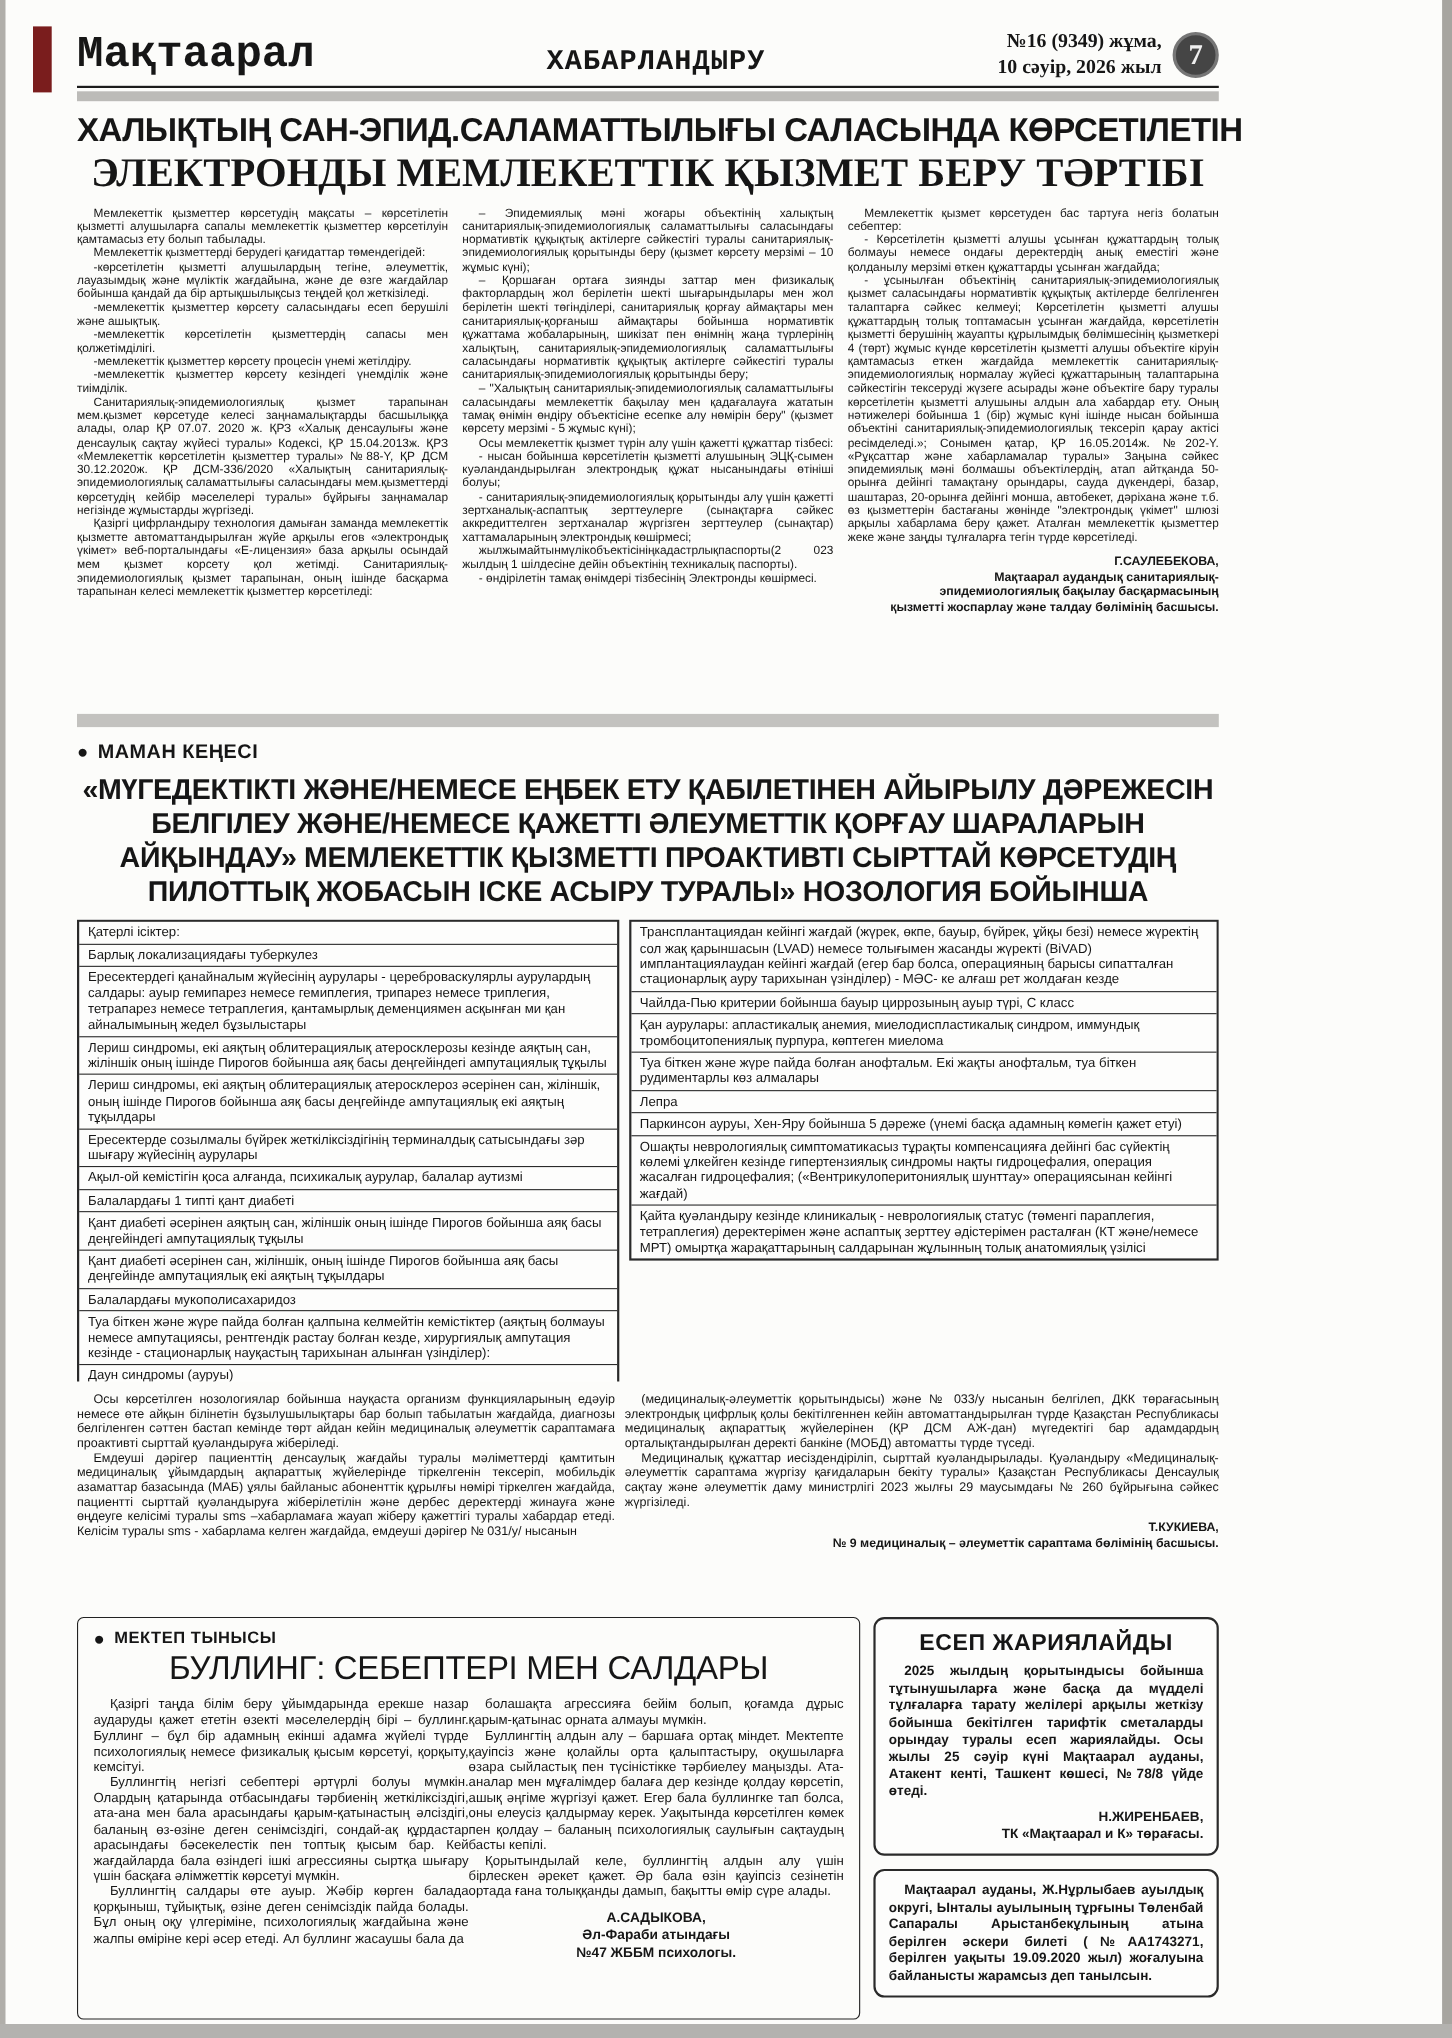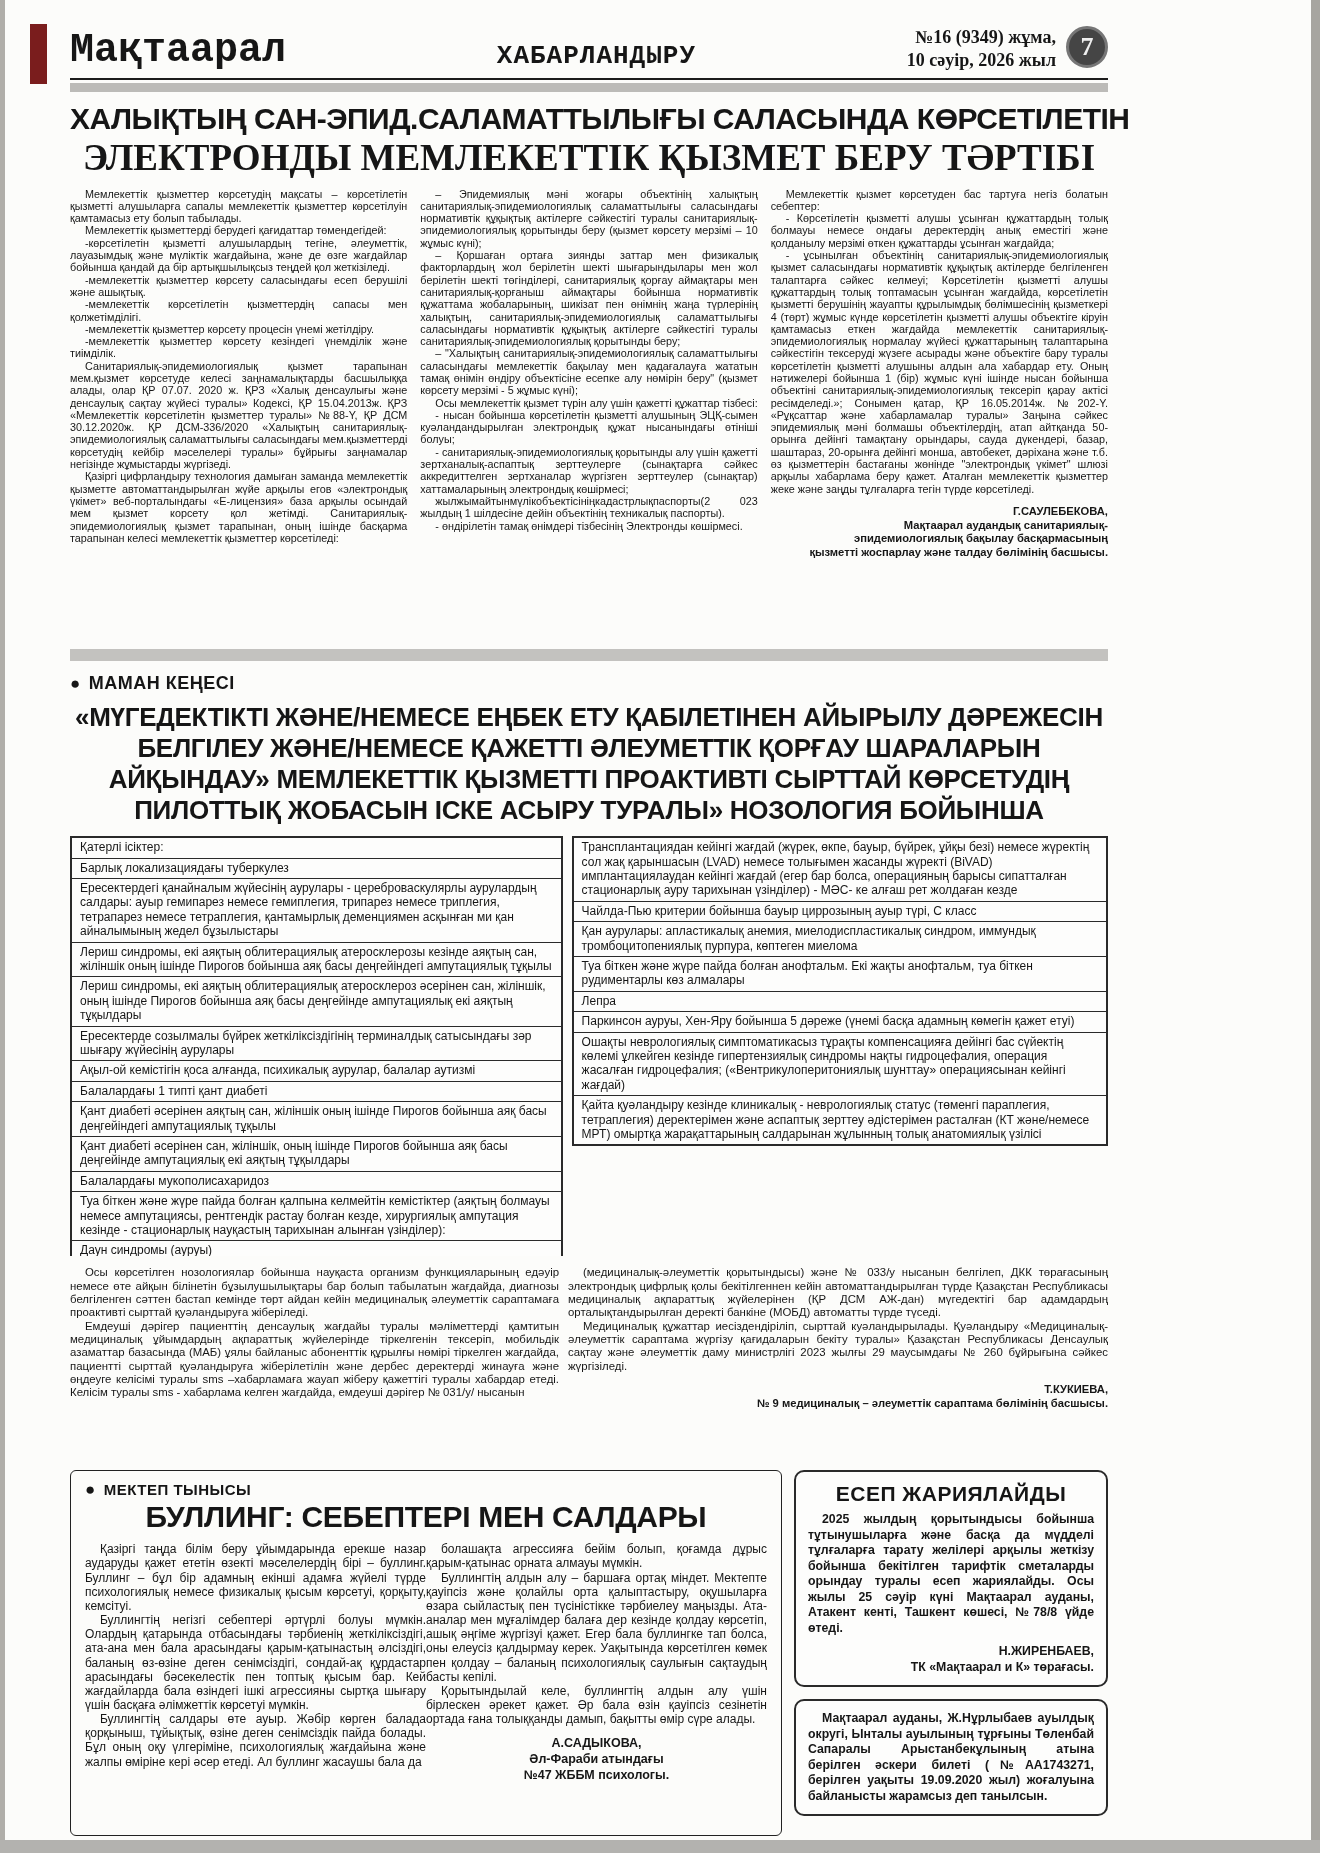--- a/index.html
+++ b/index.html
@@ -9,21 +9,21 @@
   .edge-left{position:absolute;left:0;top:0;width:5px;height:100%;background:#b0aea9;}
   .edge-right{position:absolute;right:0;top:0;width:9px;height:100%;background:#a7a5a0;}
   .bottom-bar{position:absolute;left:0;bottom:0;width:100%;height:13px;background:#b3b2af;z-index:5;}
   .corner-mark{position:absolute;left:30px;top:24px;width:17px;height:60px;background:#7a1d1d;}
 
   .content{width:1038px;margin-left:70px;padding-top:26px;}
 
   .header{display:flex;align-items:flex-end;justify-content:space-between;}
   .masthead{font-family:Liberation Mono, monospace;font-weight:700;font-size:40px;line-height:1;}
   .paper-title{font-family:Liberation Mono, monospace;font-weight:700;font-size:26px;letter-spacing:1px;line-height:1;padding-bottom:2px;}
-  .issue{display:flex;align-items:flex-start;gap:10px;}
+  .issue{display:flex;align-items:flex-end;gap:10px;}
   .issue-text{font-family:"Liberation Serif",serif;font-weight:700;font-size:18px;text-align:right;line-height:1.25;}
   .page-circle{width:42px;height:42px;border-radius:50%;background:#454545;color:#efefef;display:flex;align-items:center;justify-content:center;
                font-family:"Liberation Serif",serif;font-weight:700;font-size:26px;border:3px solid #767676;}
   .header-rule{border-top:2px solid #1c1c1c;margin-top:7px;}
   .gray-bar{height:9px;background:#bcbbb8;margin-top:3px;}
 
   .headline1{margin-top:10px;font-weight:700;font-size:30px;text-align:center;letter-spacing:-0.5px;white-space:nowrap;line-height:1.1;}
   .headline2{font-family:"Liberation Serif",serif;font-weight:700;font-size:37px;text-align:center;line-height:1.15;margin-top:2px;}
 
   .cols{display:flex;gap:13px;margin-top:8px;height:452px;overflow:hidden;}
@@ -47,21 +47,21 @@
   .trow{padding:2px 8px 3px;font-size:12px;line-height:1.2;text-align:left;}
   .trow + .trow{border-top:1.5px solid #2a2a2a;}
 
   .after{display:flex;gap:9px;margin-top:10px;height:192px;overflow:hidden;font-size:11.4px;line-height:1.17;text-align:justify;}
   .after-left{width:489px;}
   .after-right{width:540px;}
   .after p{text-indent:15px;}
 
   .bottom{display:flex;gap:12px;margin-top:12px;}
   .school-box{width:712px;border:1.5px solid #222;border-radius:6px;padding:10px 14px;height:366px;overflow:hidden;}
-  .school-head{font-weight:700;font-size:30px;text-align:center;margin-top:2px;letter-spacing:-0.3px;}
+  .school-head{font-weight:400;font-size:30px;text-align:center;margin-top:2px;letter-spacing:-0.3px;}
   .school-cols{display:flex;gap:0;margin-top:8px;text-align:justify;font-size:12px;line-height:1.18;}
   .scol{flex:1;}
   .scol p{text-indent:15px;}
   .school-sig{font-weight:700;text-align:center;margin-top:10px;font-size:12.5px;line-height:1.25;}
 
   .side{width:314px;display:flex;flex-direction:column;gap:12px;}
   .side-box{border:2.5px solid #2a2a2a;border-radius:10px;padding:10px 12px;background:#fdfdfc;}
   .esep-title{font-weight:700;font-size:21px;text-align:center;margin-bottom:6px;letter-spacing:.5px;}
   .side-body{font-weight:700;font-size:12.3px;line-height:1.26;text-align:justify;text-indent:14px;}
   .side-sig{font-weight:700;font-size:12.3px;text-align:right;margin-top:8px;line-height:1.26;}

